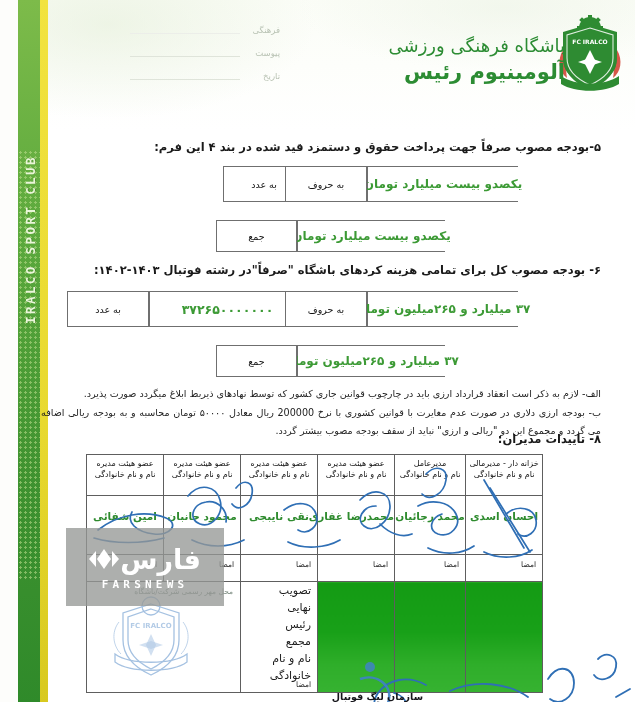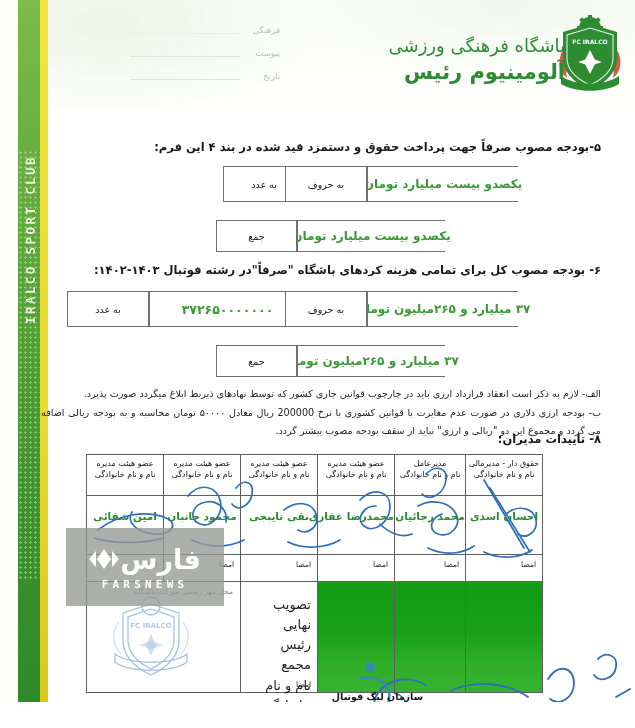--- a/index.html
+++ b/index.html
@@ -89,21 +89,21 @@
     position:absolute;top:14px;left:0;right:0;
     color:#2e8b2e;font-size:10.5px;font-weight:bold;white-space:nowrap;
   }
   .sign-cell{height:26px;position:relative;}
   .sign-lbl{position:absolute;top:5px;right:6px;font-size:7.5px;color:#222;}
   .green-cell{height:110px;background:#1f9e1f;
     background-image:linear-gradient(180deg,#149b14 0%,#18a018 45%,#2fae2a 75%,#36b231 100%);}
   .stampbox{height:110px;position:relative;}
   .stamp-lbl{position:absolute;top:5px;right:7px;font-size:7.5px;color:#7a8a7f;white-space:nowrap;}
   .approve-cell{height:110px;position:relative;text-align:right;}
-  .approve-txt{position:absolute;top:13px;right:6px;font-size:13px;color:#1d1d1d;line-height:1.55;margin-left:24px;}
+  .approve-txt{position:absolute;top:0;right:6px;font-size:11px;color:#1d1d1d;line-height:1.55;margin-left:24px;}
   .approve-sign{position:absolute;bottom:3px;right:6px;font-size:7.5px;color:#1d1d1d;}
   
   .ink{position:absolute;pointer-events:none;}
   
   .footer{position:absolute;right:212px;bottom:26px;font-size:9.5px;font-weight:bold;color:#15151a;}
   
   .clubstamp{position:absolute;left:105px;top:592px;width:92px;height:92px;opacity:.55;}
   
   .wm{
     position:absolute;left:66px;top:528px;width:158px;height:78px;
@@ -236,21 +236,21 @@
     <p>الف- لازم به ذکر است انعقاد قرارداد ارزی باید در چارچوب قوانین جاری کشور که توسط نهادهای ذیربط ابلاغ میگردد صورت پذیرد.</p>
     <p>ب- بودجه ارزی دلاری در صورت عدم مغایرت با قوانین کشوری با نرخ 200000 ریال معادل ۵۰۰۰۰ تومان محاسبه  و به بودجه ریالی اضافه می گردد و مجموع این دو "ریالی و ارزی" نباید از سقف بودجه مصوب بیشتر گردد.</p>
   </div>
 
   <div class="sec heading" style="top:432px;">۸- تاییدات مدیران:</div>
 
   <table class="sigtable" style="top:454px;right:92px;width:450px;">
     <tbody>
         <tr>
       <td class="hdr-cell" style="width:76px;">
-        <div class="hdr-t1">حقوق دار - مدیرمالی</div>
+        <div class="hdr-t1">خزانه دار - مدیرمالی</div>
         <div class="hdr-t2">نام و نام خانوادگی</div>
       </td>
       <td class="hdr-cell" style="width:70px;">
         <div class="hdr-t1">مدیرعامل</div>
         <div class="hdr-t2">نام و نام خانوادگی</div>
       </td>
       <td class="hdr-cell" style="width:76px;">
         <div class="hdr-t1">عضو هیئت مدیره</div>
         <div class="hdr-t2">نام و نام خانوادگی</div>
       </td>

